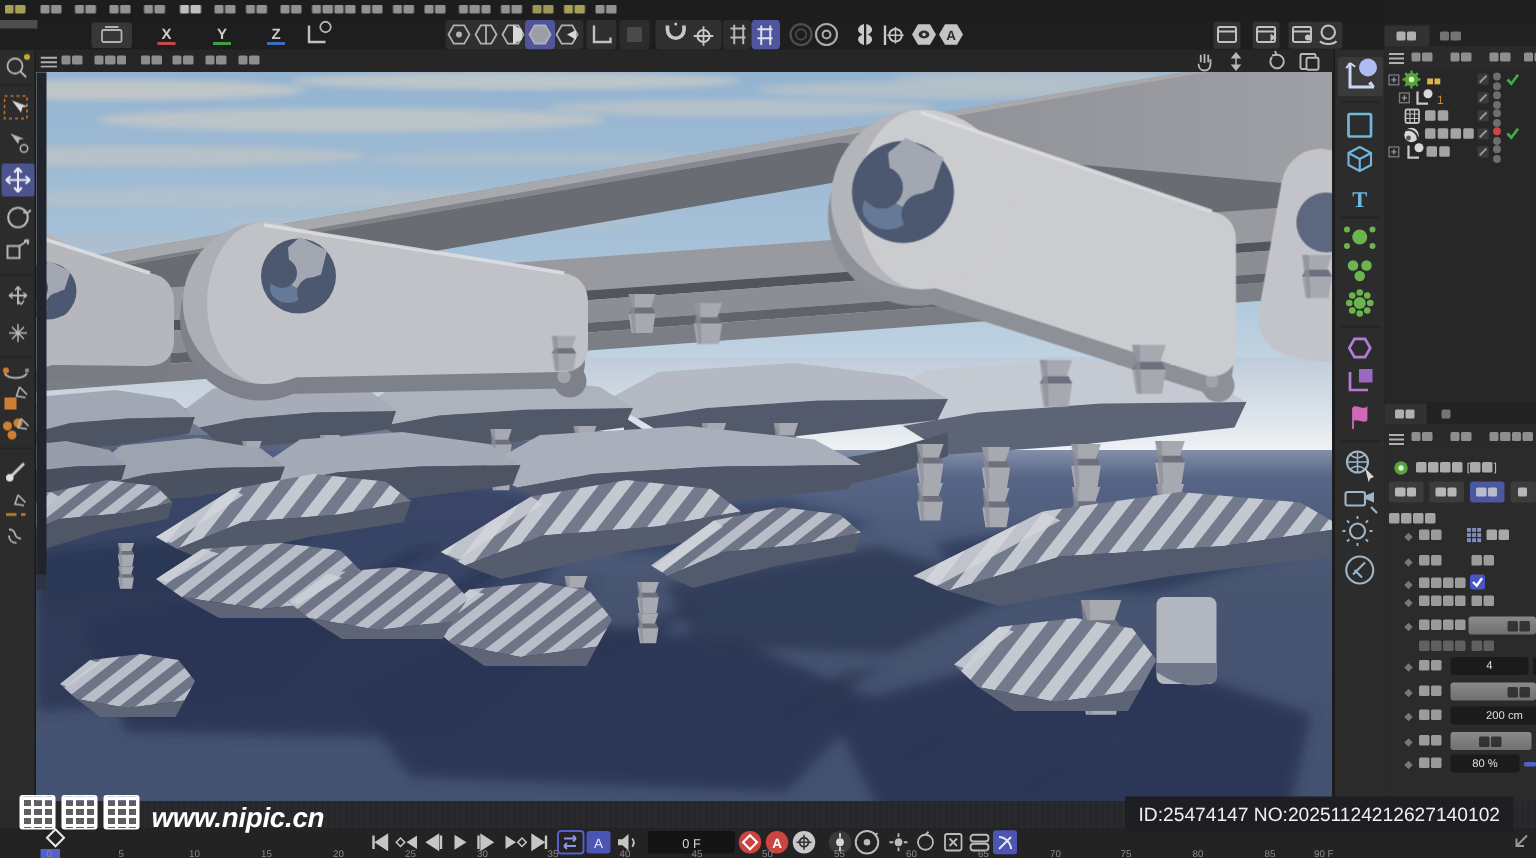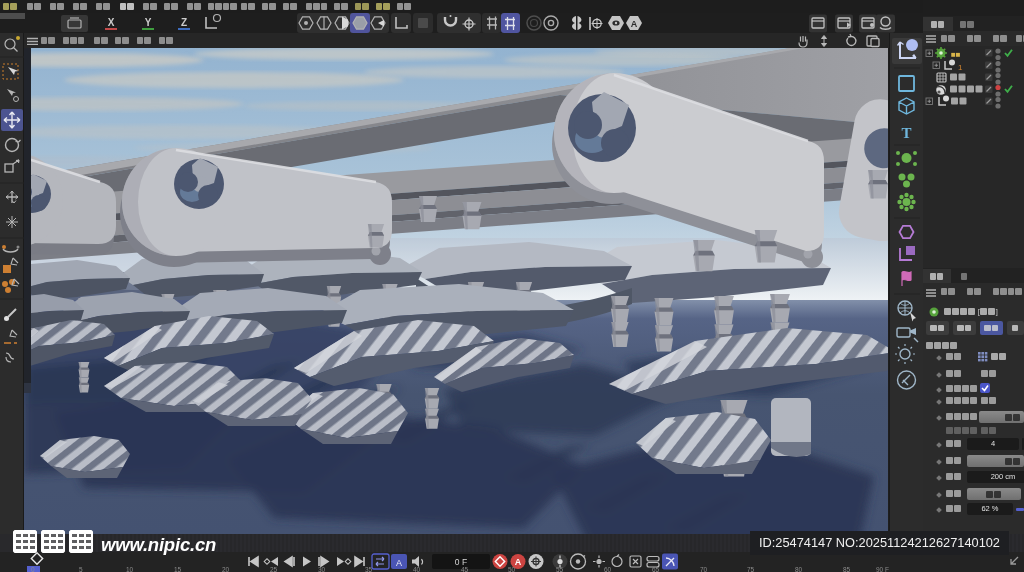--- a/index.html
+++ b/index.html
@@ -815,21 +815,21 @@
     </div>
     <div class="dia" style="left:14px;top:476px"></div>
     <div class="arow" style="left:23px;top:472px"><i class="c"></i><i class="c"></i></div>
     <div class="abox" style="left:44px;top:471px;width:72px;height:12px;line-height:12px">200 cm</div>
     <div class="abox" style="left:97px;top:471px;width:4px;height:12px"></div>
     <div class="dia" style="left:14px;top:493px"></div>
     <div class="arow" style="left:23px;top:489px"><i class="c"></i><i class="c"></i></div>
     <div class="gbar" style="left:44px;top:488px;width:54px;height:12px;text-align:center"><span style="position:relative;top:2px;color:#222"><i class="c"></i><i class="c"></i></span></div>
     <div class="dia" style="left:14px;top:508px"></div>
     <div class="arow" style="left:23px;top:504px"><i class="c"></i><i class="c"></i></div>
-    <div class="abox" style="left:44px;top:503px;width:46px;height:12px;line-height:12px">62 %</div>
+    <div class="abox" style="left:44px;top:503px;width:46px;height:12px;line-height:12px">80 %</div>
     <div class="abs" style="left:93px;top:508px;width:8px;height:3px;background:#5560cf;border-radius:1px"></div>
   </div>
 <div id="ruler">
     <div class="abs" style="left:24px;top:0;width:1000px;height:18px;background:repeating-linear-gradient(90deg,#2a2a2e 0 2px,#27272a 2px 4px)"></div>
   </div>
 <div id="transport">
     <div class="abs" style="left:27px;top:14px;width:13px;height:6px;background:#5560cf"></div>
     <svg class="abs" style="left:28px;top:0" width="18" height="14">
       <rect x="5" y="2.5" width="8" height="8" fill="none" stroke="#e8e8e8" stroke-width="1.4" transform="rotate(45 9 6.5)"></rect>
     </svg>

